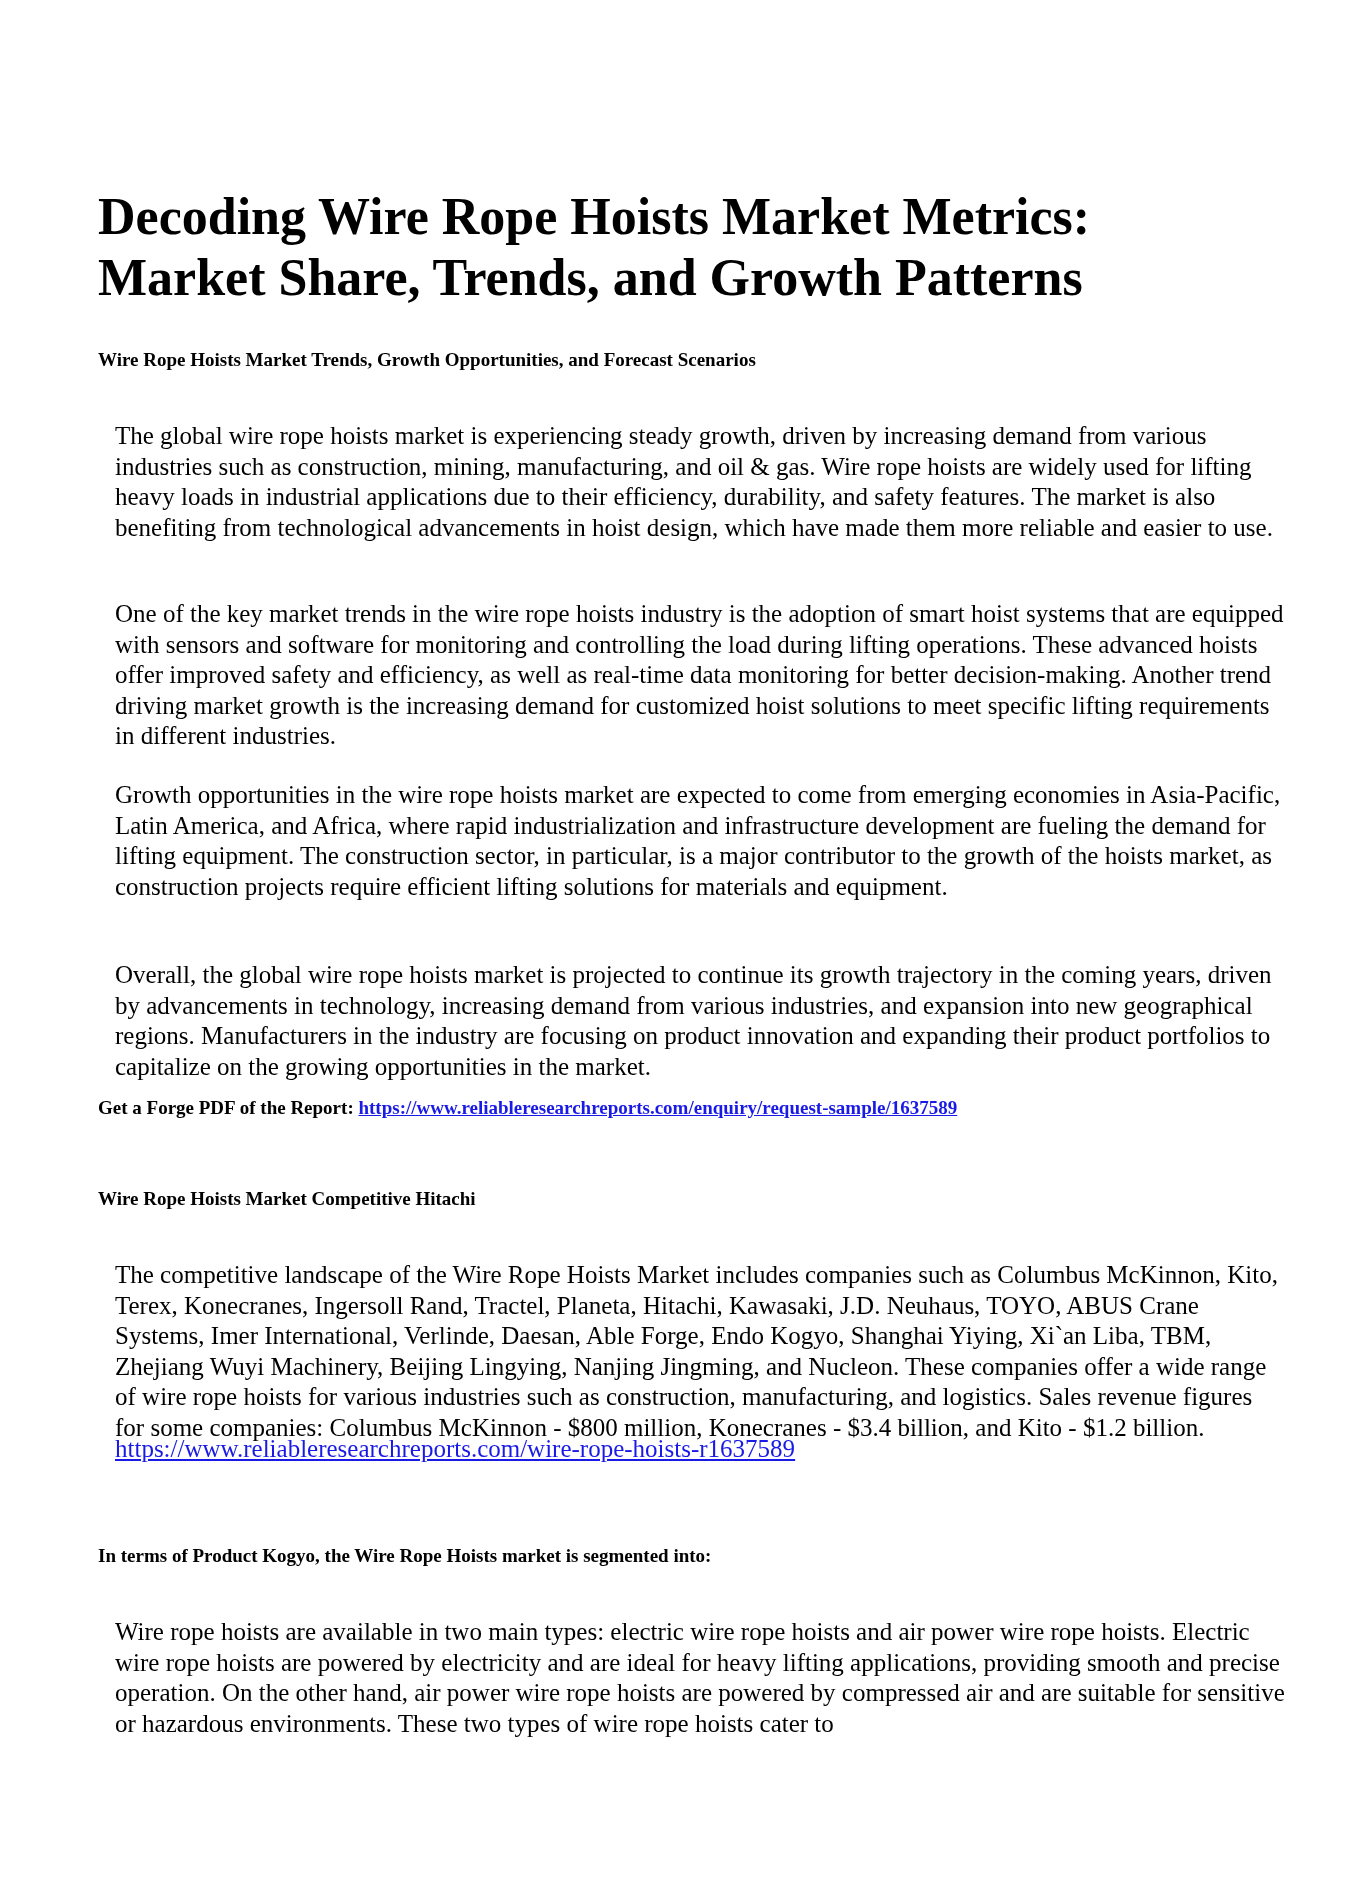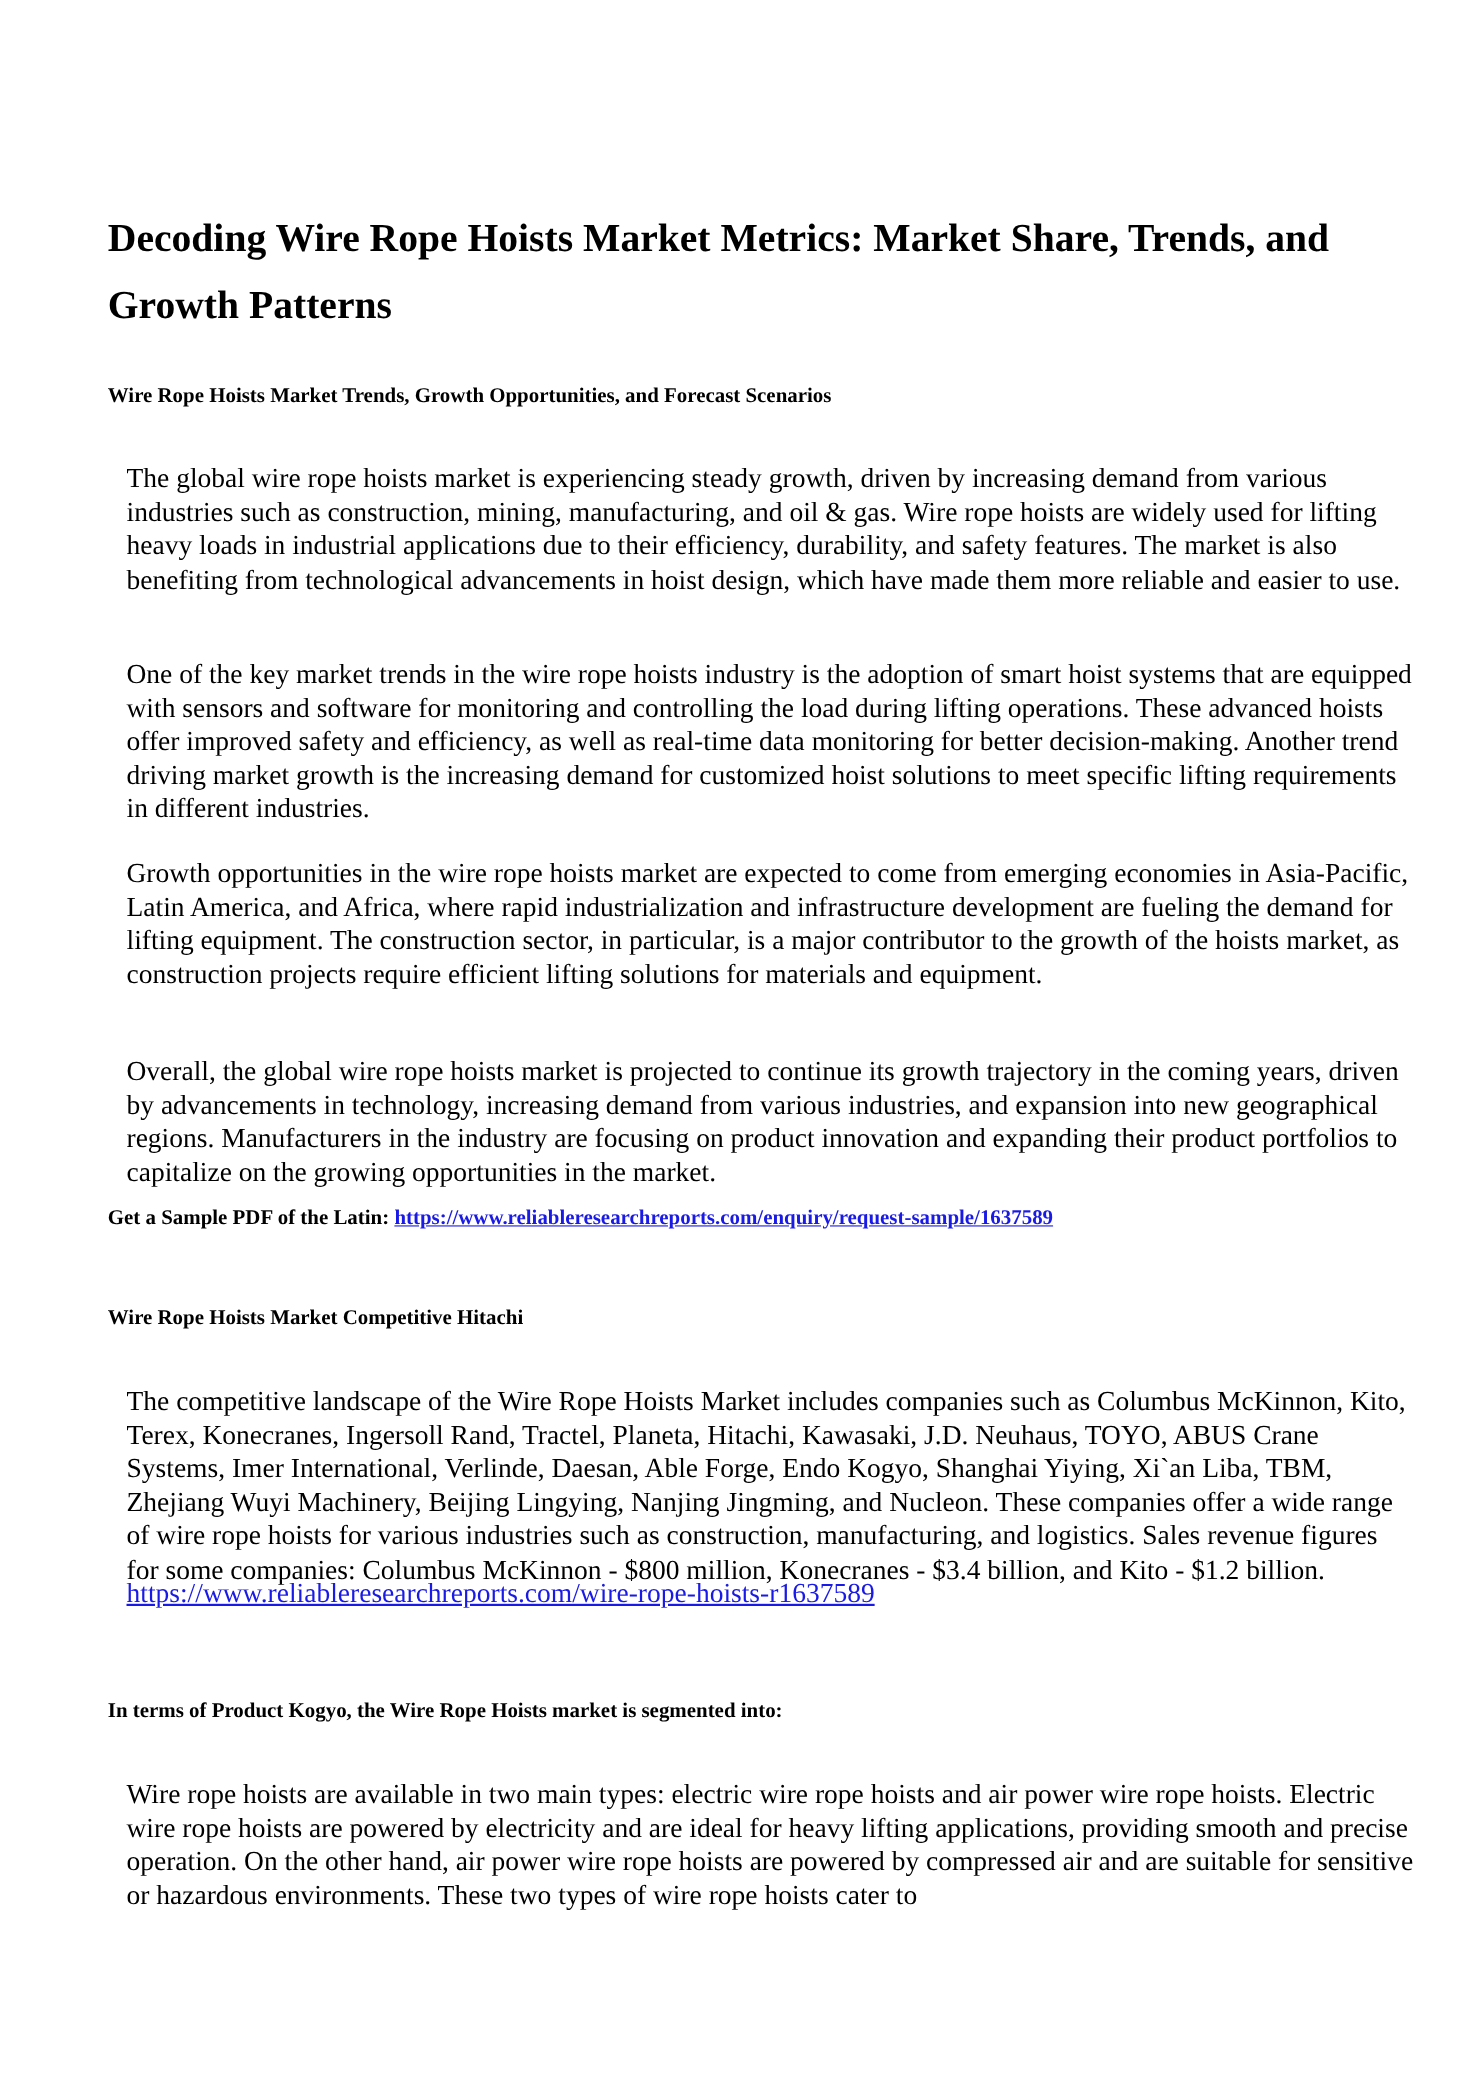--- a/index.html
+++ b/index.html
@@ -17,21 +17,21 @@
   }
   .page {
     position: absolute;
     left: 98px;
     top: 0;
     width: 1170px;
   }
   h1 {
     font-family: "Liberation Serif", serif;
     font-weight: bold;
-    font-size: 36px;
+    font-size: 52px;
     line-height: 61px;
     margin: 0;
     position: absolute;
     top: 186px;
     left: 0;
     width: 1170px;
     letter-spacing: 0px;
   }
   .h2 {
     font-family: "Liberation Serif", serif;
@@ -68,21 +68,21 @@
 
   <p class="p" style="top:404px;">The global wire rope hoists market is experiencing steady growth, driven by increasing demand from various industries such as construction, mining, manufacturing, and oil &amp; gas. Wire rope hoists are widely used for lifting heavy loads in industrial applications due to their efficiency, durability, and safety features. The market is also benefiting from technological advancements in hoist design, which have made them more reliable and easier to use.</p>
 
   <p class="p" style="top:582px;">One of the key market trends in the wire rope hoists industry is the adoption of smart hoist systems that are equipped with sensors and software for monitoring and controlling the load during lifting operations. These advanced hoists offer improved safety and efficiency, as well as real-time data monitoring for better decision-making. Another trend driving market growth is the increasing demand for customized hoist solutions to meet specific lifting requirements in different industries.</p>
 
   <p class="p" style="top:763px;">Growth opportunities in the wire rope hoists market are expected to come from emerging economies in Asia-Pacific, Latin America, and Africa, where rapid industrialization and infrastructure development are fueling the demand for lifting equipment. The construction sector, in particular, is a major contributor to the growth of the hoists market, as construction projects require efficient lifting solutions for materials and equipment.</p>
 
   <p class="p" style="top:943px;">Overall, the global wire rope hoists market is projected to continue its growth trajectory in the coming years, driven by advancements in technology, increasing demand from various industries, and expansion into new geographical regions. Manufacturers in the industry are focusing on product innovation and expanding their product portfolios to capitalize on the growing opportunities in the market.</p>
 
   <div class="h2" style="top:1093px; width:1100px;">
-    <span>Get a Sample PDF of the Latin: </span><a href="#">https://www.reliableresearchreports.com/enquiry/request-sample/1637589</a>
+    <span>Get a Forge PDF of the Report: </span><a href="#">https://www.reliableresearchreports.com/enquiry/request-sample/1637589</a>
   </div>
 
   <div class="h2" style="top:1184px;">Wire Rope Hoists Market Competitive Hitachi</div>
 
   <p class="p" style="top:1243px;">The competitive landscape of the Wire Rope Hoists Market includes companies such as Columbus McKinnon, Kito, Terex, Konecranes, Ingersoll Rand, Tractel, Planeta, Hitachi, Kawasaki, J.D. Neuhaus, TOYO, ABUS Crane Systems, Imer International, Verlinde, Daesan, Able Forge, Endo Kogyo, Shanghai Yiying, Xi`an Liba, TBM, Zhejiang Wuyi Machinery, Beijing Lingying, Nanjing Jingming, and Nucleon. These companies offer a wide range of wire rope hoists for various industries such as construction, manufacturing, and logistics. Sales revenue figures for some companies: Columbus McKinnon - $800 million, Konecranes - $3.4 billion, and Kito - $1.2 billion.</p>
 
   <p class="p" style="top:1417px;">
     <a href="#">https://www.reliableresearchreports.com/wire-rope-hoists-r1637589</a>
   </p>
 

